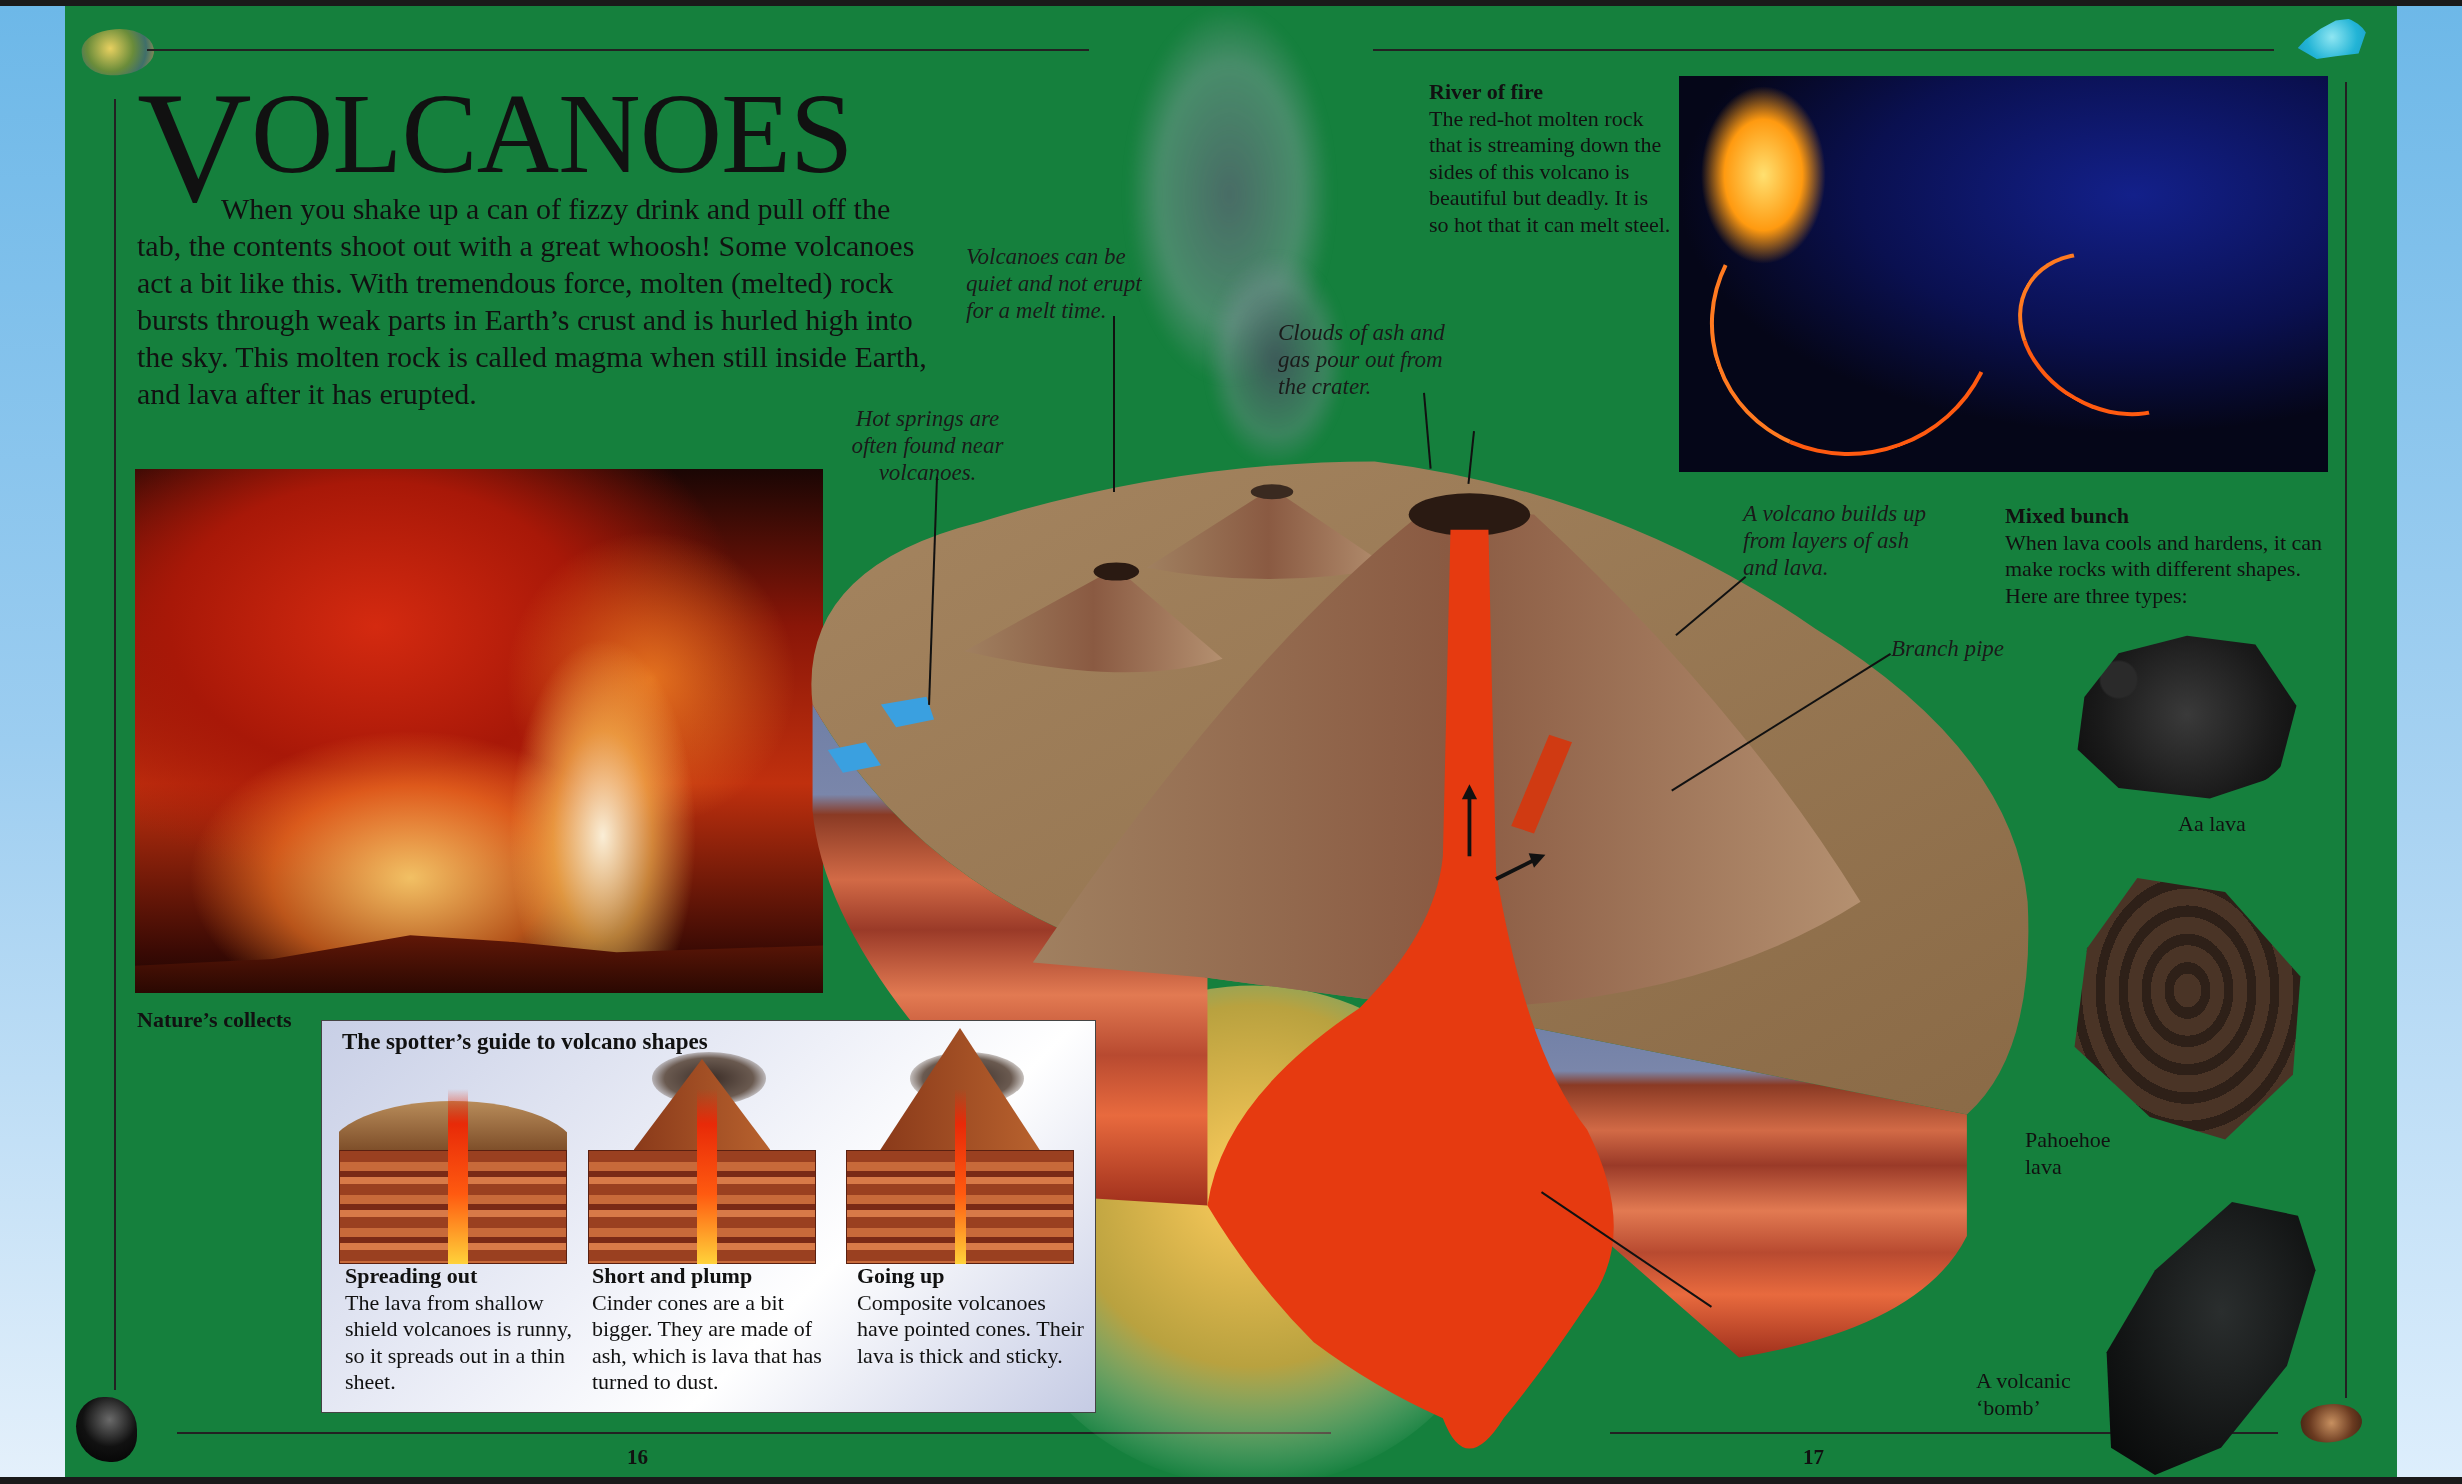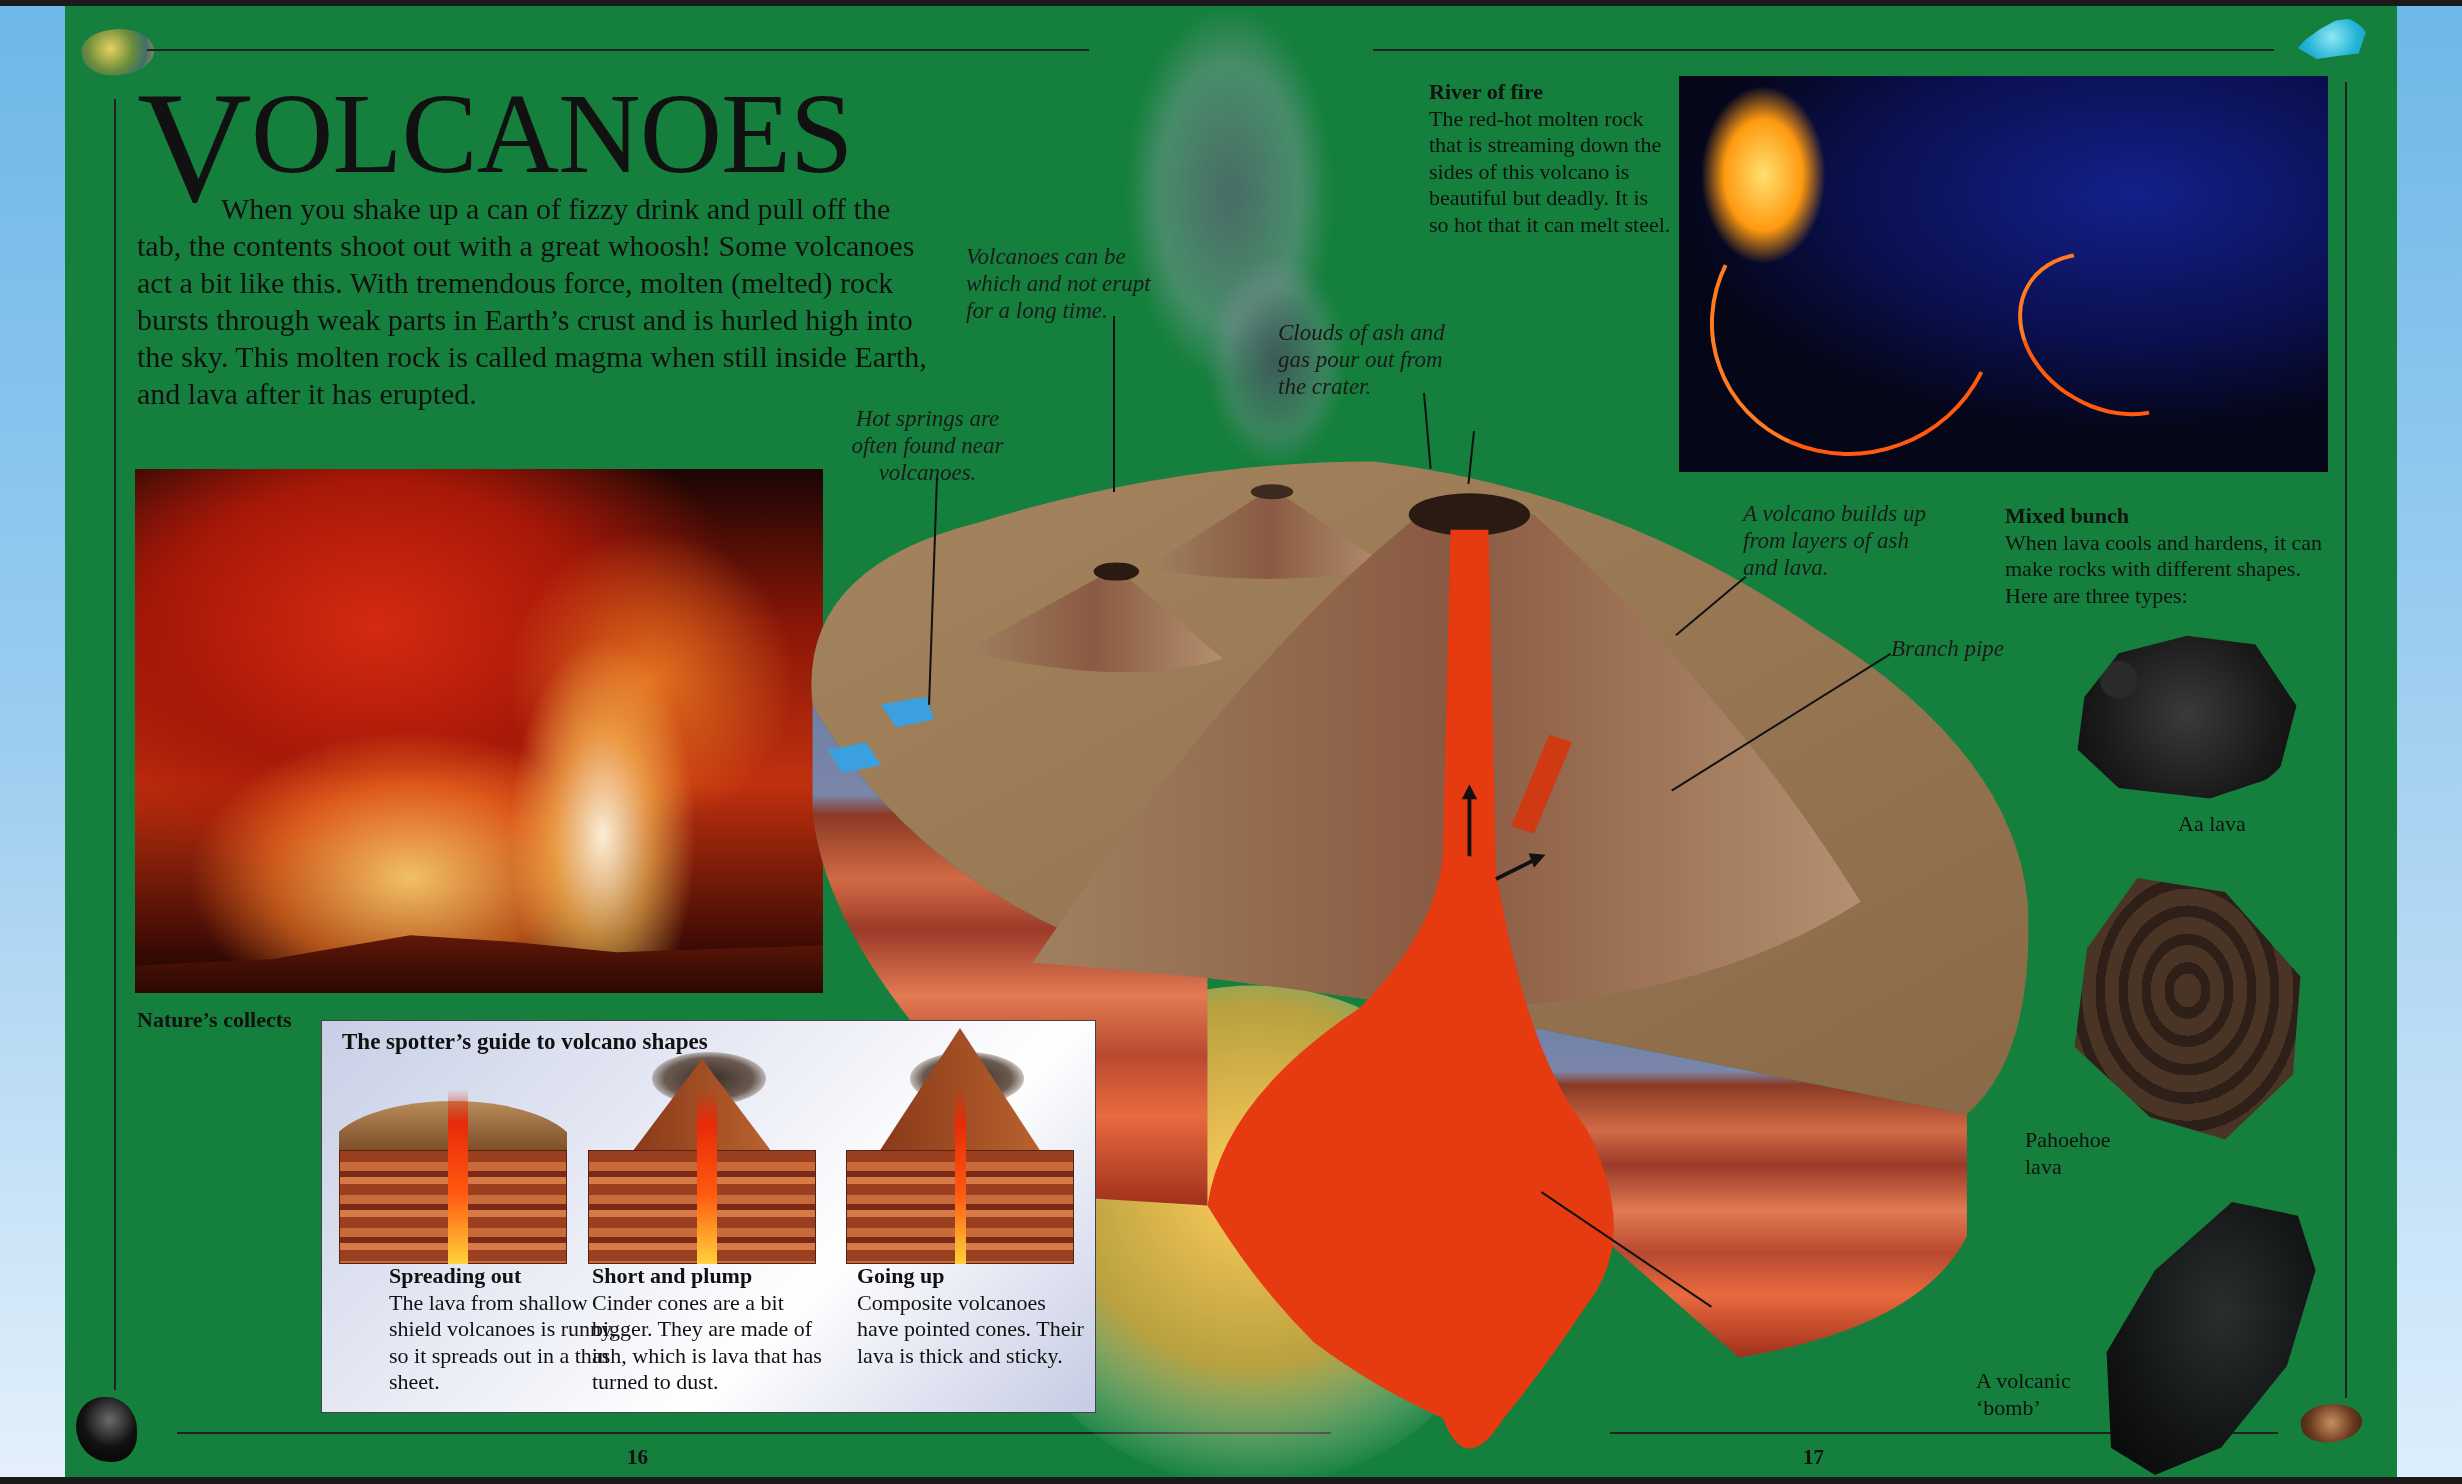--- a/index.html
+++ b/index.html
@@ -168,21 +168,21 @@
     <path d="M880 130 L930 130 L940 580 Q980 820 1060 920 Q1130 1060 1060 1150 Q1000 1240 950 1300 Q900 1380 870 1300 Q780 1260 700 1200 Q620 1120 560 1020 Q580 880 760 760 Q860 660 870 560 Z" fill="#e63a10"></path>
 
     <path d="M960 520 L1010 400 L1040 410 L990 530 Z" fill="#d03a12"></path>
 
     <line x1="905" y1="560" x2="905" y2="480" stroke="#111" stroke-width="5"></line>
     <polygon points="905,465 895,485 915,485" fill="#111"></polygon>
     <line x1="940" y1="590" x2="990" y2="565" stroke="#111" stroke-width="5"></line>
     <polygon points="1005,558 983,556 990,575" fill="#111"></polygon>
   </svg>
 
-  <div class="cap-italic" style="left:966px; top:237px; width:197px;">Volcanoes can be which and not erupt for a long time.</div>
+  <div class="cap-italic" style="left:966px; top:237px; width:197px;">Volcanoes can be quiet and not erupt for a melt time.</div>
   <div class="leader" style="left:1113px; top:310px; height:176px;"></div>
 
   <div class="cap-italic" style="left:840px; top:399px; width:175px;text-align:center;">Hot springs are often found near volcanoes.</div>
   <div class="leader" style="left:936px; top:471px; height:228px; transform: rotate(2deg);"></div>
 
   <div class="cap-italic" style="left:1278px; top:313px; width:175px;">Clouds of ash and gas pour out from the crater.</div>
   <div class="leader" style="left:1423px; top:387px; height:76px; transform: rotate(-5deg);"></div>
 
   <div class="leader" style="left:1473px; top:425px; height:53px; transform: rotate(6deg);"></div>
 
@@ -208,21 +208,21 @@
       <div class="block"></div>
       <div class="vent"></div>
     </div>
     <div class="shape" style="left:524px;">
       <div class="ashcloud"></div>
       <div class="cone" style="height:122px; left:15%; width:70%;"></div>
       <div class="block"></div>
       <div class="vent" style="width:10.6px;"></div>
     </div>
 
-    <div class="shape-label" style="left:23px; top:242px;margin-left:44px;">
+    <div class="shape-label" style="left:23px; top:242px;">
       <span class="hd">Spreading out</span>
       <span>The lava from shallow shield volcanoes is runny, so it spreads out in a thin sheet.</span>
     </div>
     <div class="shape-label" style="left:270px; top:242px;">
       <span class="hd">Short and plump</span>
       <span>Cinder cones are a bit bigger. They are made of ash, which is lava that has turned to dust.</span>
     </div>
     <div class="shape-label" style="left:535px; top:242px; width:228px;">
       <span class="hd">Going up</span>
       <span>Composite volcanoes have pointed cones. Their lava is thick and sticky.</span>

